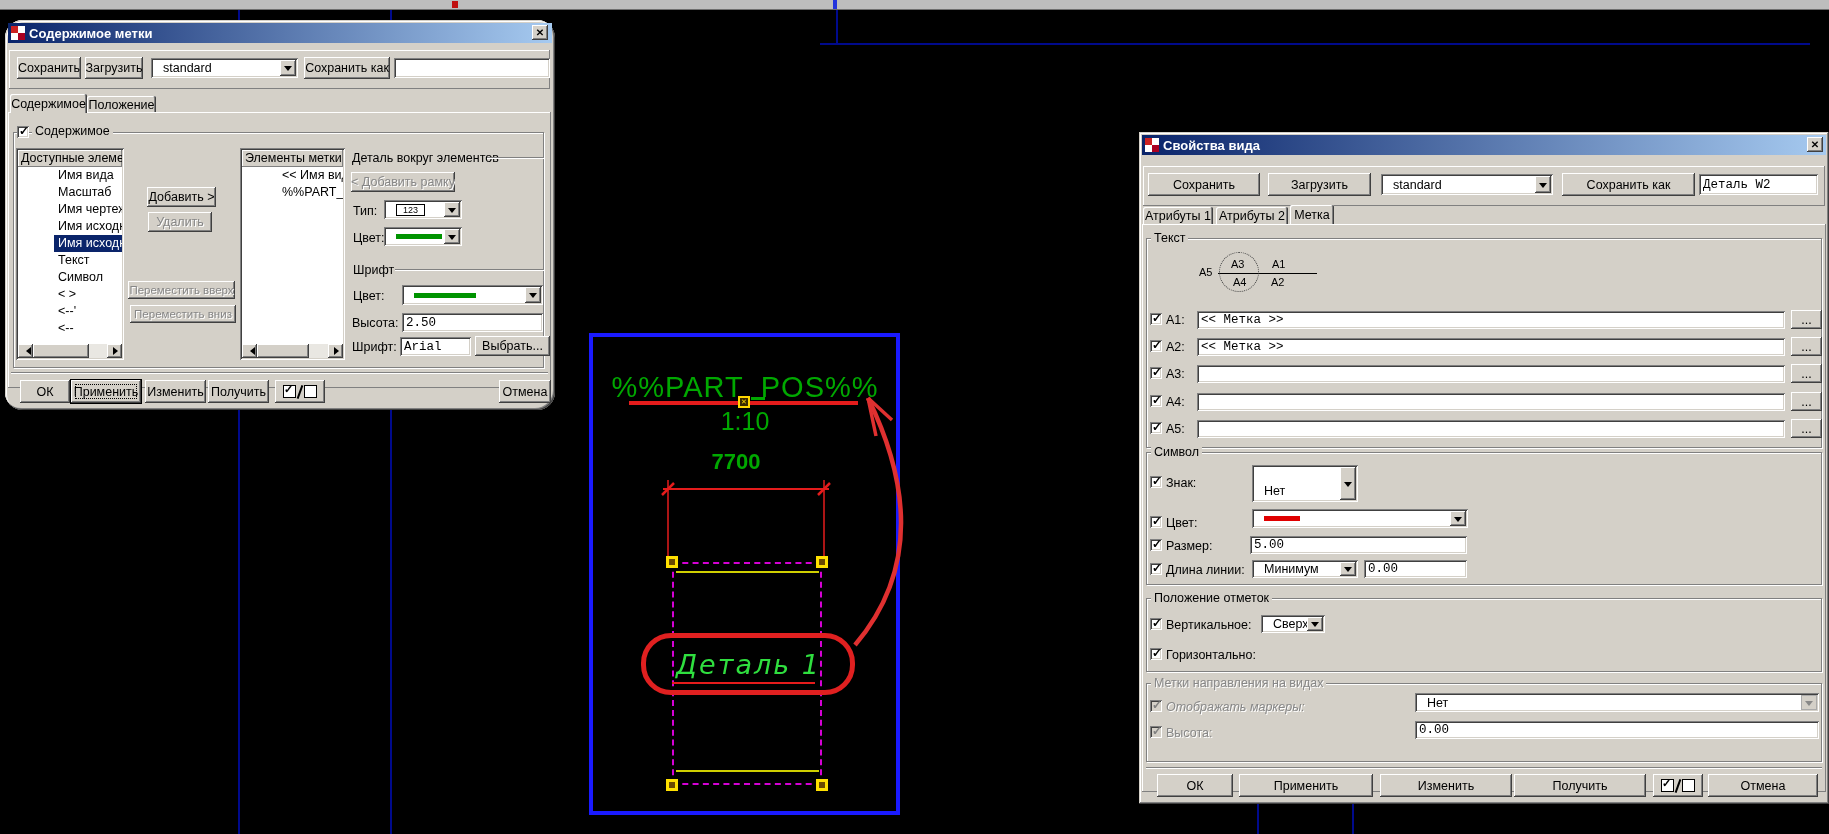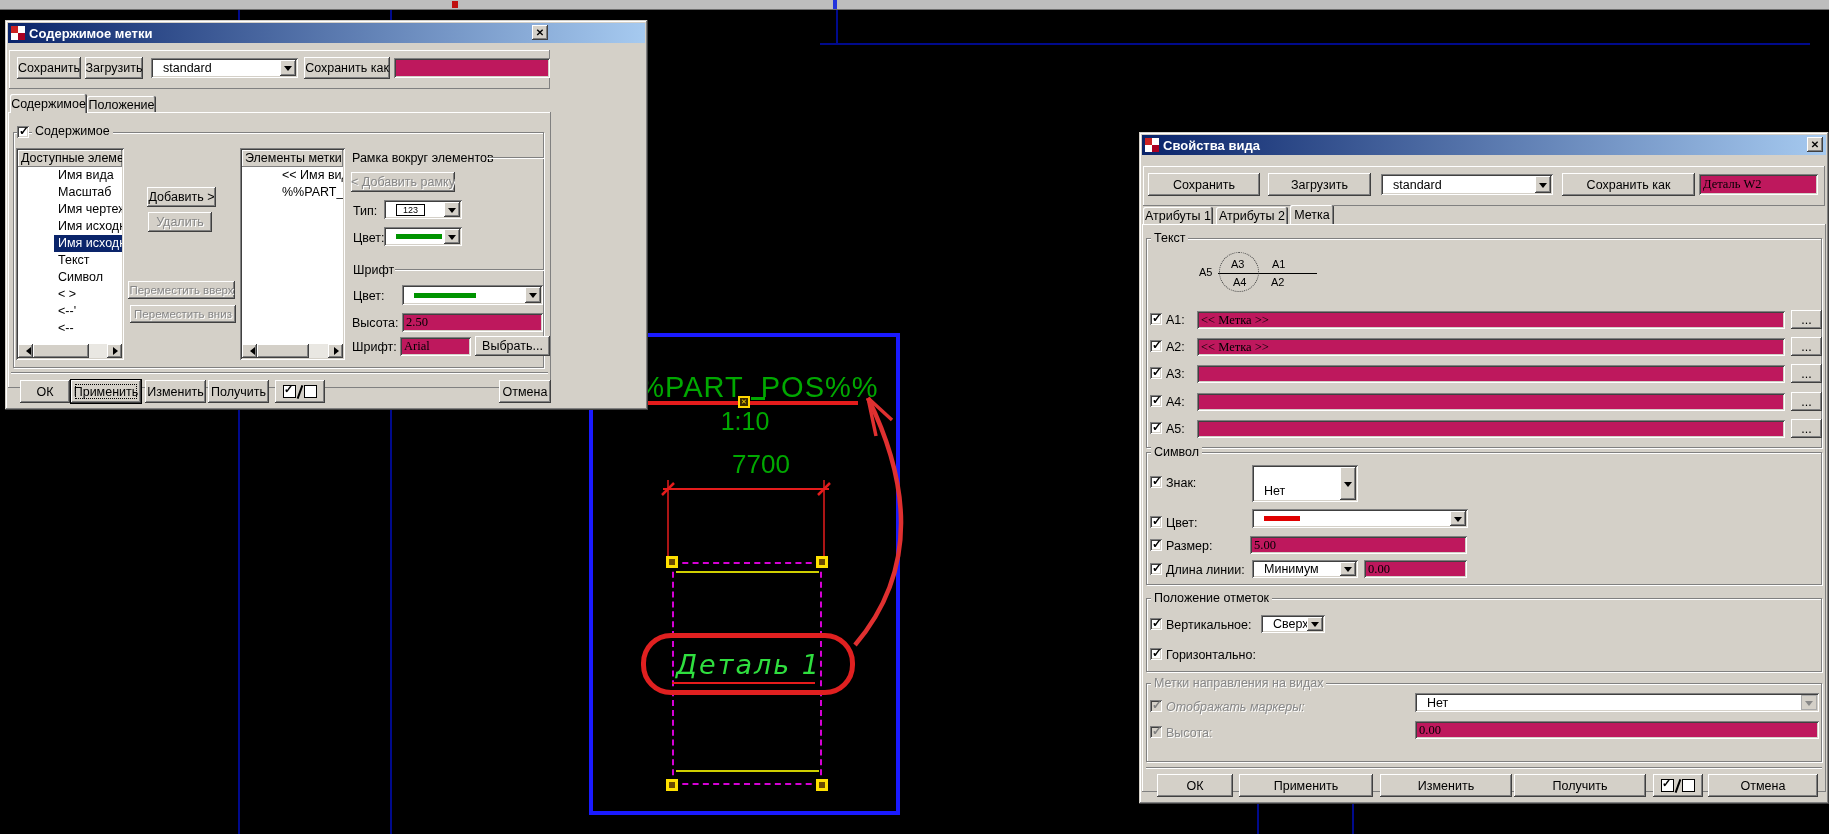--- a/index.html
+++ b/index.html
@@ -15,23 +15,23 @@
   .appico{width:14px;height:14px;margin-right:4px;display:grid;grid-template-columns:7px 7px;grid-template-rows:7px 7px;}
   .appico i{display:block;}
   .btn{position:absolute;background:#d4d0c8;border:none;
        box-shadow:inset -1px -1px 0 #404040,inset 1px 1px 0 #fff,inset -2px -2px 0 #808080,inset 2px 2px 0 #d4d0c8;
        font-family:"Liberation Sans",sans-serif;font-size:12.5px;display:flex;align-items:center;justify-content:center;
        white-space:nowrap;overflow:hidden;box-sizing:border-box;padding:0 2px;}
   .btn.dis{color:#878787;text-shadow:1px 1px 0 #fff;}
   .btn.foc{box-shadow:0 0 0 1px #000,inset -1px -1px 0 #404040,inset 1px 1px 0 #fff,
            inset -2px -2px 0 #808080,inset 2px 2px 0 #d4d0c8;outline:1px dotted #000;outline-offset:-5px;}
   .closebtn{width:16px;height:15px;font-size:10px;font-weight:bold;color:#000;}
-  input.fld{position:absolute;border:none;background:#be185d;
+  input.fld{position:absolute;border:none;background:#ffffff;
         box-shadow:inset 1px 1px 0 #808080,inset -1px -1px 0 #fff,inset 2px 2px 0 #404040,inset -2px -2px 0 #d4d0c8;
-        font-family:Liberation Serif, serif;font-size:12.5px;padding:0 4px;box-sizing:border-box;}
+        font-family:Liberation Mono, monospace;font-size:12.5px;padding:0 4px;box-sizing:border-box;}
   .lbl{position:absolute;font-size:12.5px;white-space:nowrap;}
   .distxt{color:#878787;text-shadow:1px 1px 0 #fff;}
   .etch{position:absolute;height:0;border-top:1px solid #808080;border-bottom:1px solid #fff;}
   .grp{position:absolute;border:1px solid #808080;box-shadow:inset 1px 1px 0 #fff,1px 1px 0 #fff;box-sizing:border-box;}
   .glbl{position:absolute;background:#d4d0c8;padding:0 3px;font-size:12.5px;white-space:nowrap;z-index:2;}
   .tab{position:absolute;background:#d4d0c8;box-shadow:inset -1px 0 0 #404040,inset 1px 1px 0 #fff,
        inset -2px 0 0 #808080;border-radius:2px 2px 0 0;font-size:12.5px;
        display:flex;align-items:center;justify-content:center;}
   .tab.on{z-index:3;}
   .panelraised{position:absolute;box-shadow:inset -1px -1px 0 #808080,inset 1px 1px 0 #fff;}
@@ -92,21 +92,21 @@
 <div class="navy" style="left:1257px;top:600px;width:2px;height:234px;"></div>
 <div class="navy" style="left:1352px;top:600px;width:2px;height:234px;"></div>
 
 <div class="abs" style="left:589px;top:333px;width:311px;height:482px;border:4px solid #1a1aff;box-sizing:border-box;z-index:1;"></div>
 
 <div class="cadtext" style="left:600px;top:371px;width:290px;font-size:29px;letter-spacing:1px;">%%PART_POS%%</div>
 <div class="abs" style="left:629px;top:401px;width:229px;height:4px;background:#e51c1c;z-index:2;"></div>
 <div class="abs" style="left:738px;top:396px;width:12px;height:12px;background:#3a2a00;border:2px solid #ffd700;box-sizing:border-box;z-index:3;color:#ffd700;font-size:7px;line-height:8px;text-align:center;">✕</div>
 <div class="abs" style="left:751px;top:397px;width:14px;height:3px;background:#00a800;z-index:2;"></div>
 <div class="cadtext" style="left:600px;top:407px;width:290px;font-size:25px;">1:10</div>
-<div class="cadtext" style="left:616px;top:449px;width:290px;font-size:26px;">7700</div>
+<div class="cadtext" style="left:591px;top:449px;width:290px;font-size:22px;font-weight:bold;">7700</div>
 
 <svg class="abs" style="left:580px;top:330px;z-index:2;" width="360" height="500" viewBox="0 0 360 500">
   <g stroke="#e51c1c" fill="none">
     <line x1="83" y1="159" x2="249" y2="159" stroke-width="2"></line>
     <line x1="88" y1="150" x2="88" y2="232" stroke-width="1.5"></line>
     <line x1="244" y1="150" x2="244" y2="232" stroke-width="1.5"></line>
     <line x1="82" y1="165" x2="94" y2="153" stroke-width="2.5"></line>
     <line x1="238" y1="165" x2="250" y2="153" stroke-width="2.5"></line>
   </g>
   <g stroke="#e03030" fill="none">
@@ -120,21 +120,21 @@
 <div class="abs" style="left:676px;top:770px;width:143px;height:2px;background:#cfcf00;z-index:1;"></div>
 <div class="abs" style="left:666px;top:556px;width:12px;height:12px;border:3px solid #ffe000;background:#6b4a00;box-sizing:border-box;z-index:2;"></div>
 <div class="abs" style="left:816px;top:556px;width:12px;height:12px;border:3px solid #ffe000;background:#6b4a00;box-sizing:border-box;z-index:2;"></div>
 <div class="abs" style="left:666px;top:779px;width:12px;height:12px;border:3px solid #ffe000;background:#6b4a00;box-sizing:border-box;z-index:2;"></div>
 <div class="abs" style="left:816px;top:779px;width:12px;height:12px;border:3px solid #ffe000;background:#6b4a00;box-sizing:border-box;z-index:2;"></div>
 
 <div class="abs" style="left:676px;top:649px;font-family:'DejaVu Sans',sans-serif;font-style:italic;font-size:27px;letter-spacing:2px;color:#2fdf3f;z-index:2;">Деталь 1</div>
 <div class="abs" style="left:672px;top:682px;width:143px;height:2px;background:#e51c1c;z-index:2;"></div>
 <div class="abs" style="left:641px;top:633px;width:214px;height:62px;border:5px solid #e02020;border-radius:30px;box-sizing:border-box;z-index:3;"></div>
 
-<div class="abs win" style="left:5px;top:20px;width:643px;height:390px;">
+<div class="abs win" style="left:5px;top:20px;width:550px;height:390px;border-radius:18px;">
   <div class="tb">
     <span class="appico">
       <i style="background:#c22;"></i>
         <i style="background:#fff;"></i>
         <i style="background:#fff;"></i>
         <i style="background:#a02;"></i>
     </span>
     <span>Содержимое метки</span>
   </div>
   <button class="btn closebtn" style="left:527px;top:5px;">✕</button>
@@ -191,21 +191,21 @@
       <div class="li">%%PART_POS%%</div>
     </div>
     <div class="sb">
       <span class="sbb l"></span>
       <span class="sbt" style="width:52px;"></span>
       <span class="sbtrack"></span>
       <span class="sbb r"></span>
     </div>
   </div>
 
-  <span class="lbl" style="left:347px;top:131px;">Рамка вокруг элементов</span>
+  <span class="lbl" style="left:347px;top:131px;">Деталь вокруг элементов</span>
   <div class="etch" style="left:482px;top:137px;width:57px;"></div>
   <button class="btn dis" style="left:346px;top:152px;width:104px;height:20px;">&lt; Добавить рамку</button>
   <span class="lbl" style="left:348px;top:184px;">Тип:</span>
   <div class="combo" style="left:379px;top:180px;width:78px;height:19px;">
     <span class="cf">
         <span class="typebox">123</span>
       </span>
     <span class="ca"></span>
   </div>
   <span class="lbl" style="left:348px;top:211px;">Цвет:</span>

